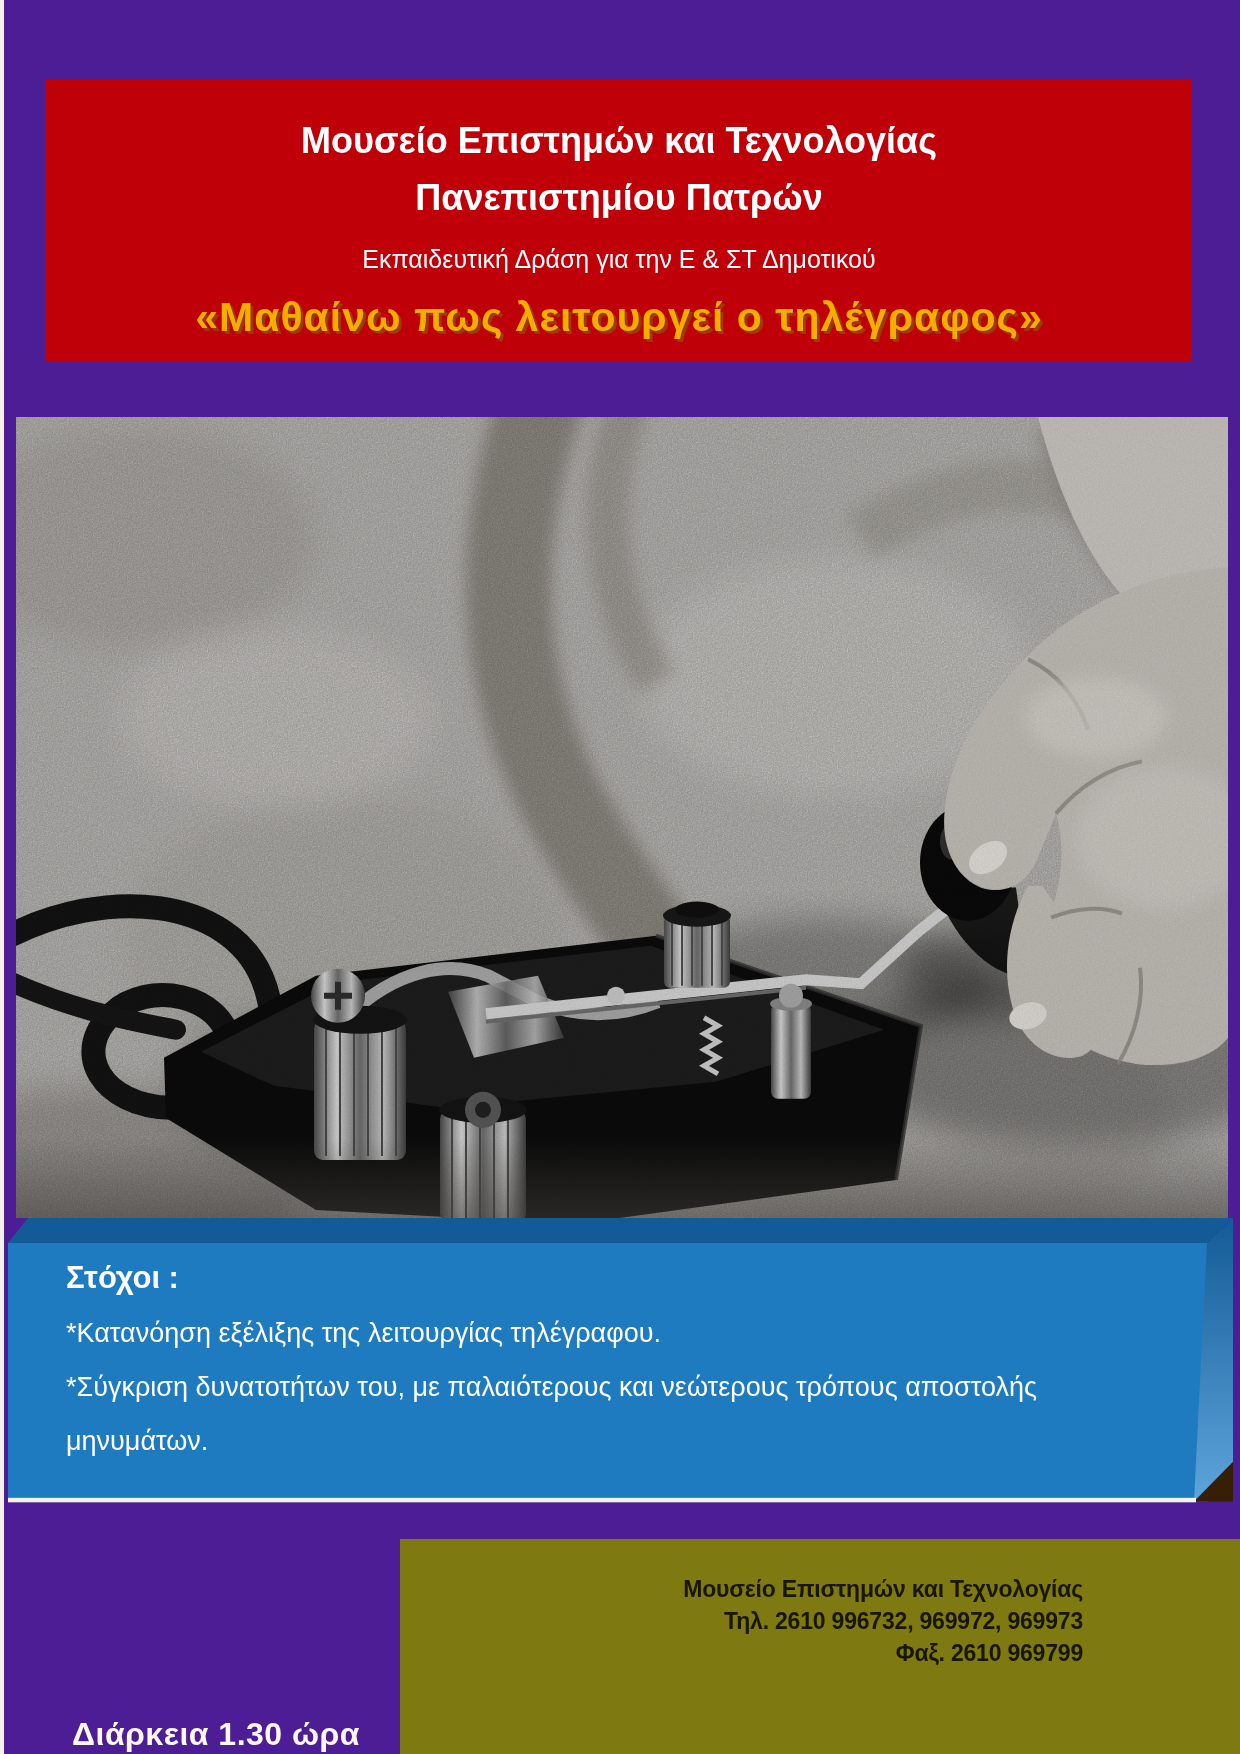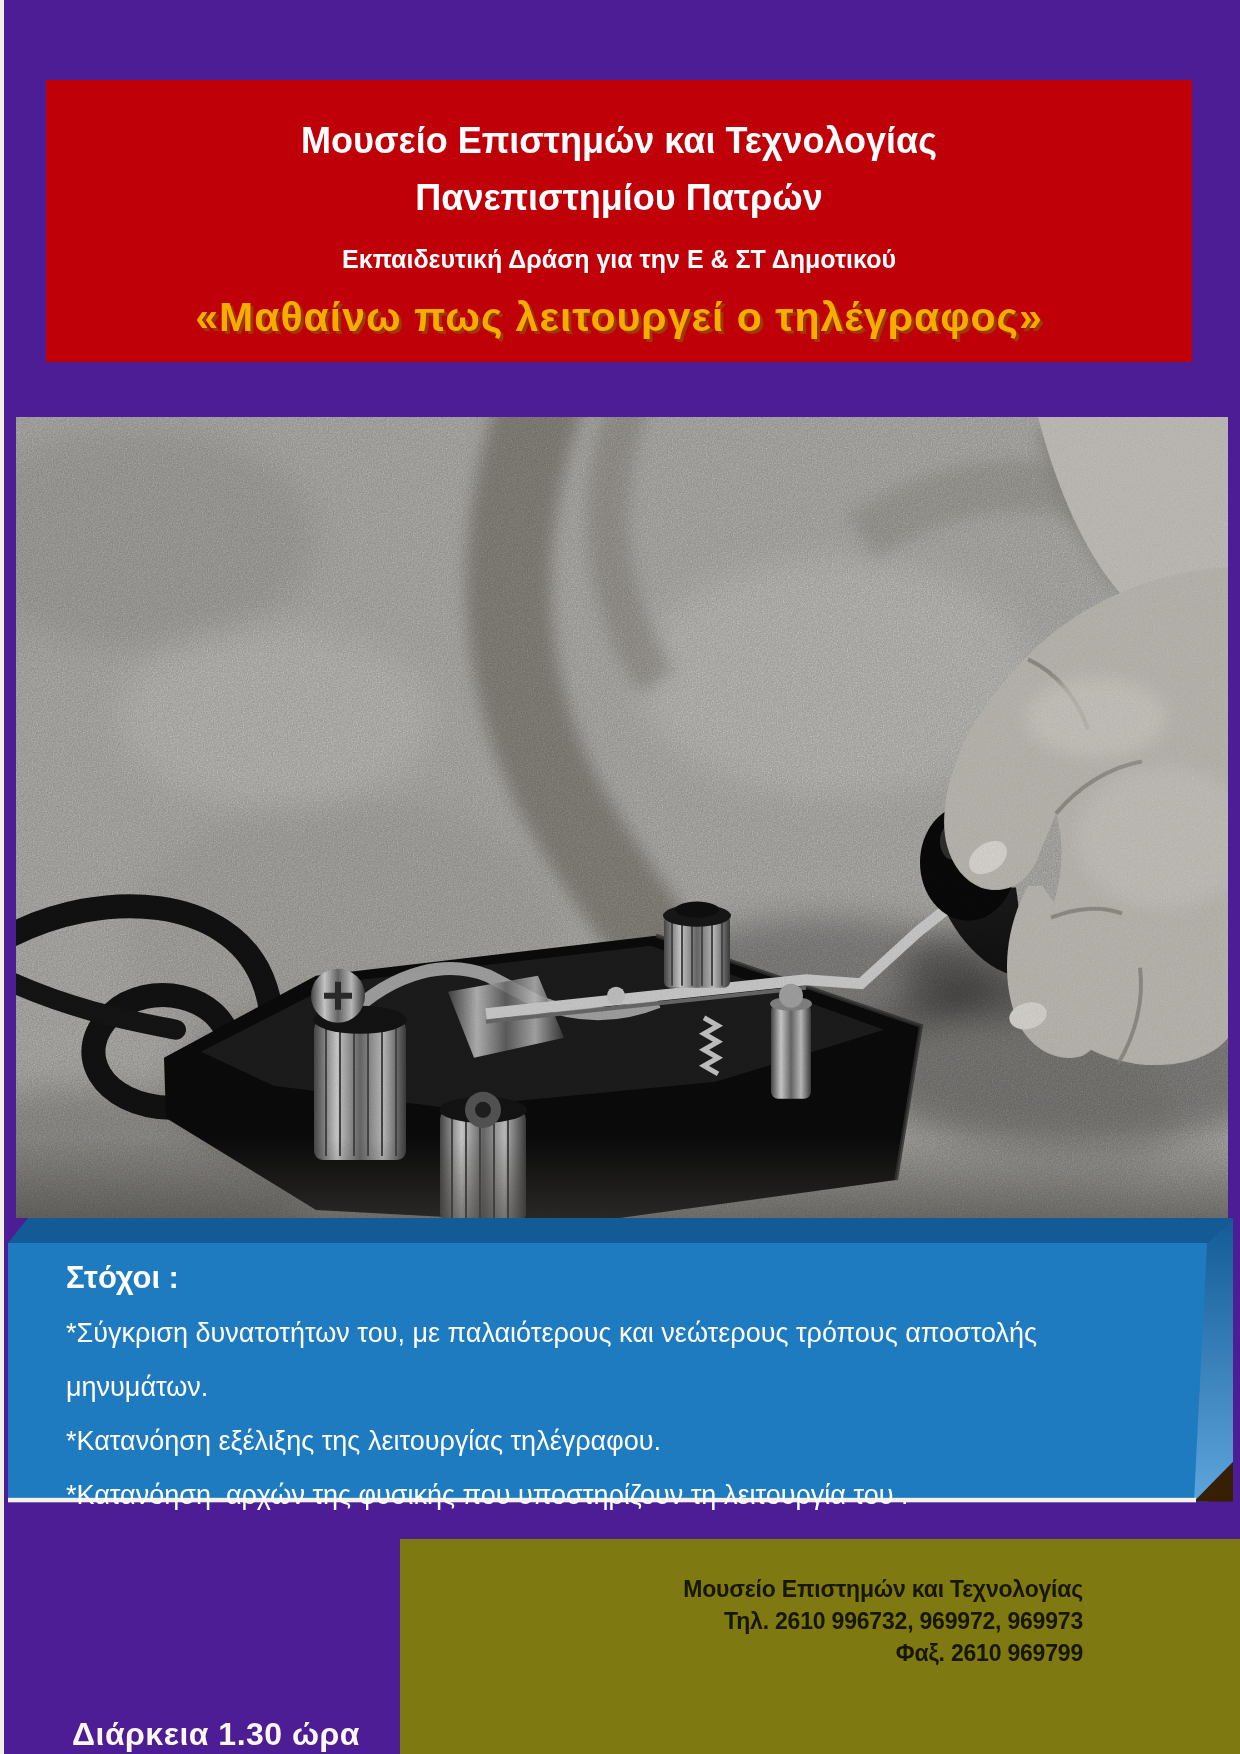--- a/index.html
+++ b/index.html
@@ -11,21 +11,21 @@
   .edge-line{position:absolute;left:0;top:0;width:4px;height:1754px;background:#f4f1e9;}
 
   
   .banner{
     position:absolute;left:46px;top:80px;width:1146px;height:282px;
     background:#c00008;text-align:center;
   }
   .banner-title{color:#ffffff;font-weight:bold;font-size:36px;line-height:1.15;margin:0;}
   .banner-title.l1{padding-top:40px;}
   .banner-title.l2{margin-top:16px;}
-  .banner-sub{color:#ffffff;font-size:25px;margin-top:26px;font-weight:bold;}
+  .banner-sub{color:#ffffff;font-size:25px;margin-top:26px;font-weight:normal;}
   .banner-program{
     color:#f7ac00;font-weight:bold;font-size:41px;margin-top:20px;letter-spacing:1px;
     text-shadow:3px 3px 0 #9c3a00;
   }
 
   
   .photo{position:absolute;left:16px;top:417px;width:1212px;height:801px;margin:0;}
   .photo svg{display:block;width:100%;height:100%;}
 
   
@@ -228,23 +228,22 @@
         </linearGradient>
       </defs>
       <polygon points="0,28 1200,28 1200,316 0,316" fill="#1f7bbf"></polygon>
       <polygon points="20,0 1225,0 1199,28 0,28" fill="#135b96"></polygon>
       <polygon points="1225,0 1225,272 1186,316 1199,28" fill="url(#rb)"></polygon>
       <polygon points="1225,272 1225,316 1186,316" fill="#371f03"></polygon>
       <rect x="0" y="312" width="1188" height="5" fill="#f4f1e9"></rect>
     </svg>
     <div class="goals-content">
       <h2 class="goals-heading">Στόχοι :</h2>
+      <p class="goal-line">*Κατανόηση εξέλιξης της λειτουργίας τηλέγραφου.</p>
       <p class="goal-line">*Σύγκριση δυνατοτήτων του, με παλαιότερους και νεώτερους τρόπους αποστολής μηνυμάτων.</p>
-      <p class="goal-line">*Κατανόηση εξέλιξης της λειτουργίας τηλέγραφου.</p>
-      <p class="goal-line">*Κατανόηση  αρχών της φυσικής που υποστηρίζουν τη λειτουργία του .</p>
     </div>
   </section>
 
   <footer>
     <div class="contact-box">
       <p class="contact-line">Μουσείο Επιστημών και Τεχνολογίας</p>
       <p class="contact-line">Τηλ. 2610 996732, 969972, 969973</p>
       <p class="contact-line">Φαξ. 2610 969799</p>
     </div>
     <div class="duration">Διάρκεια 1.30 ώρα</div>

